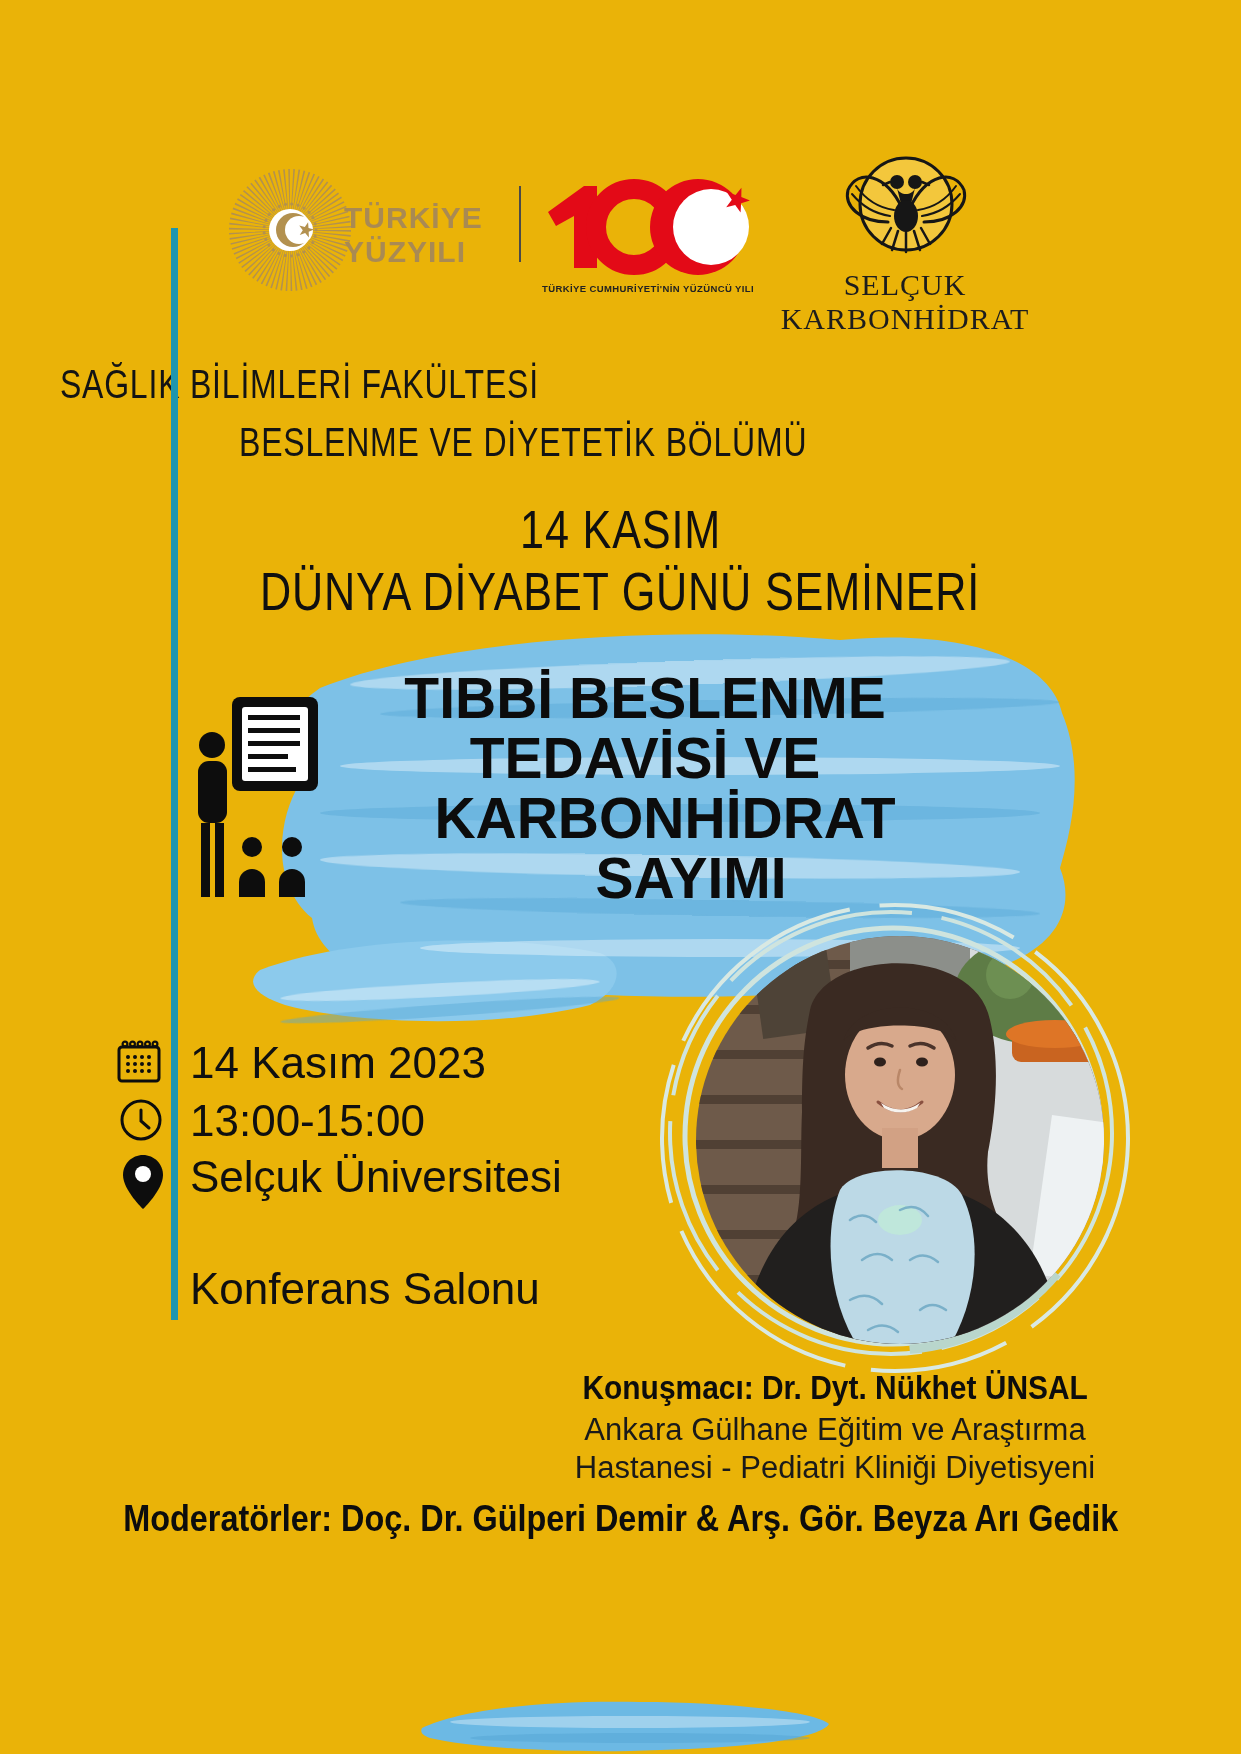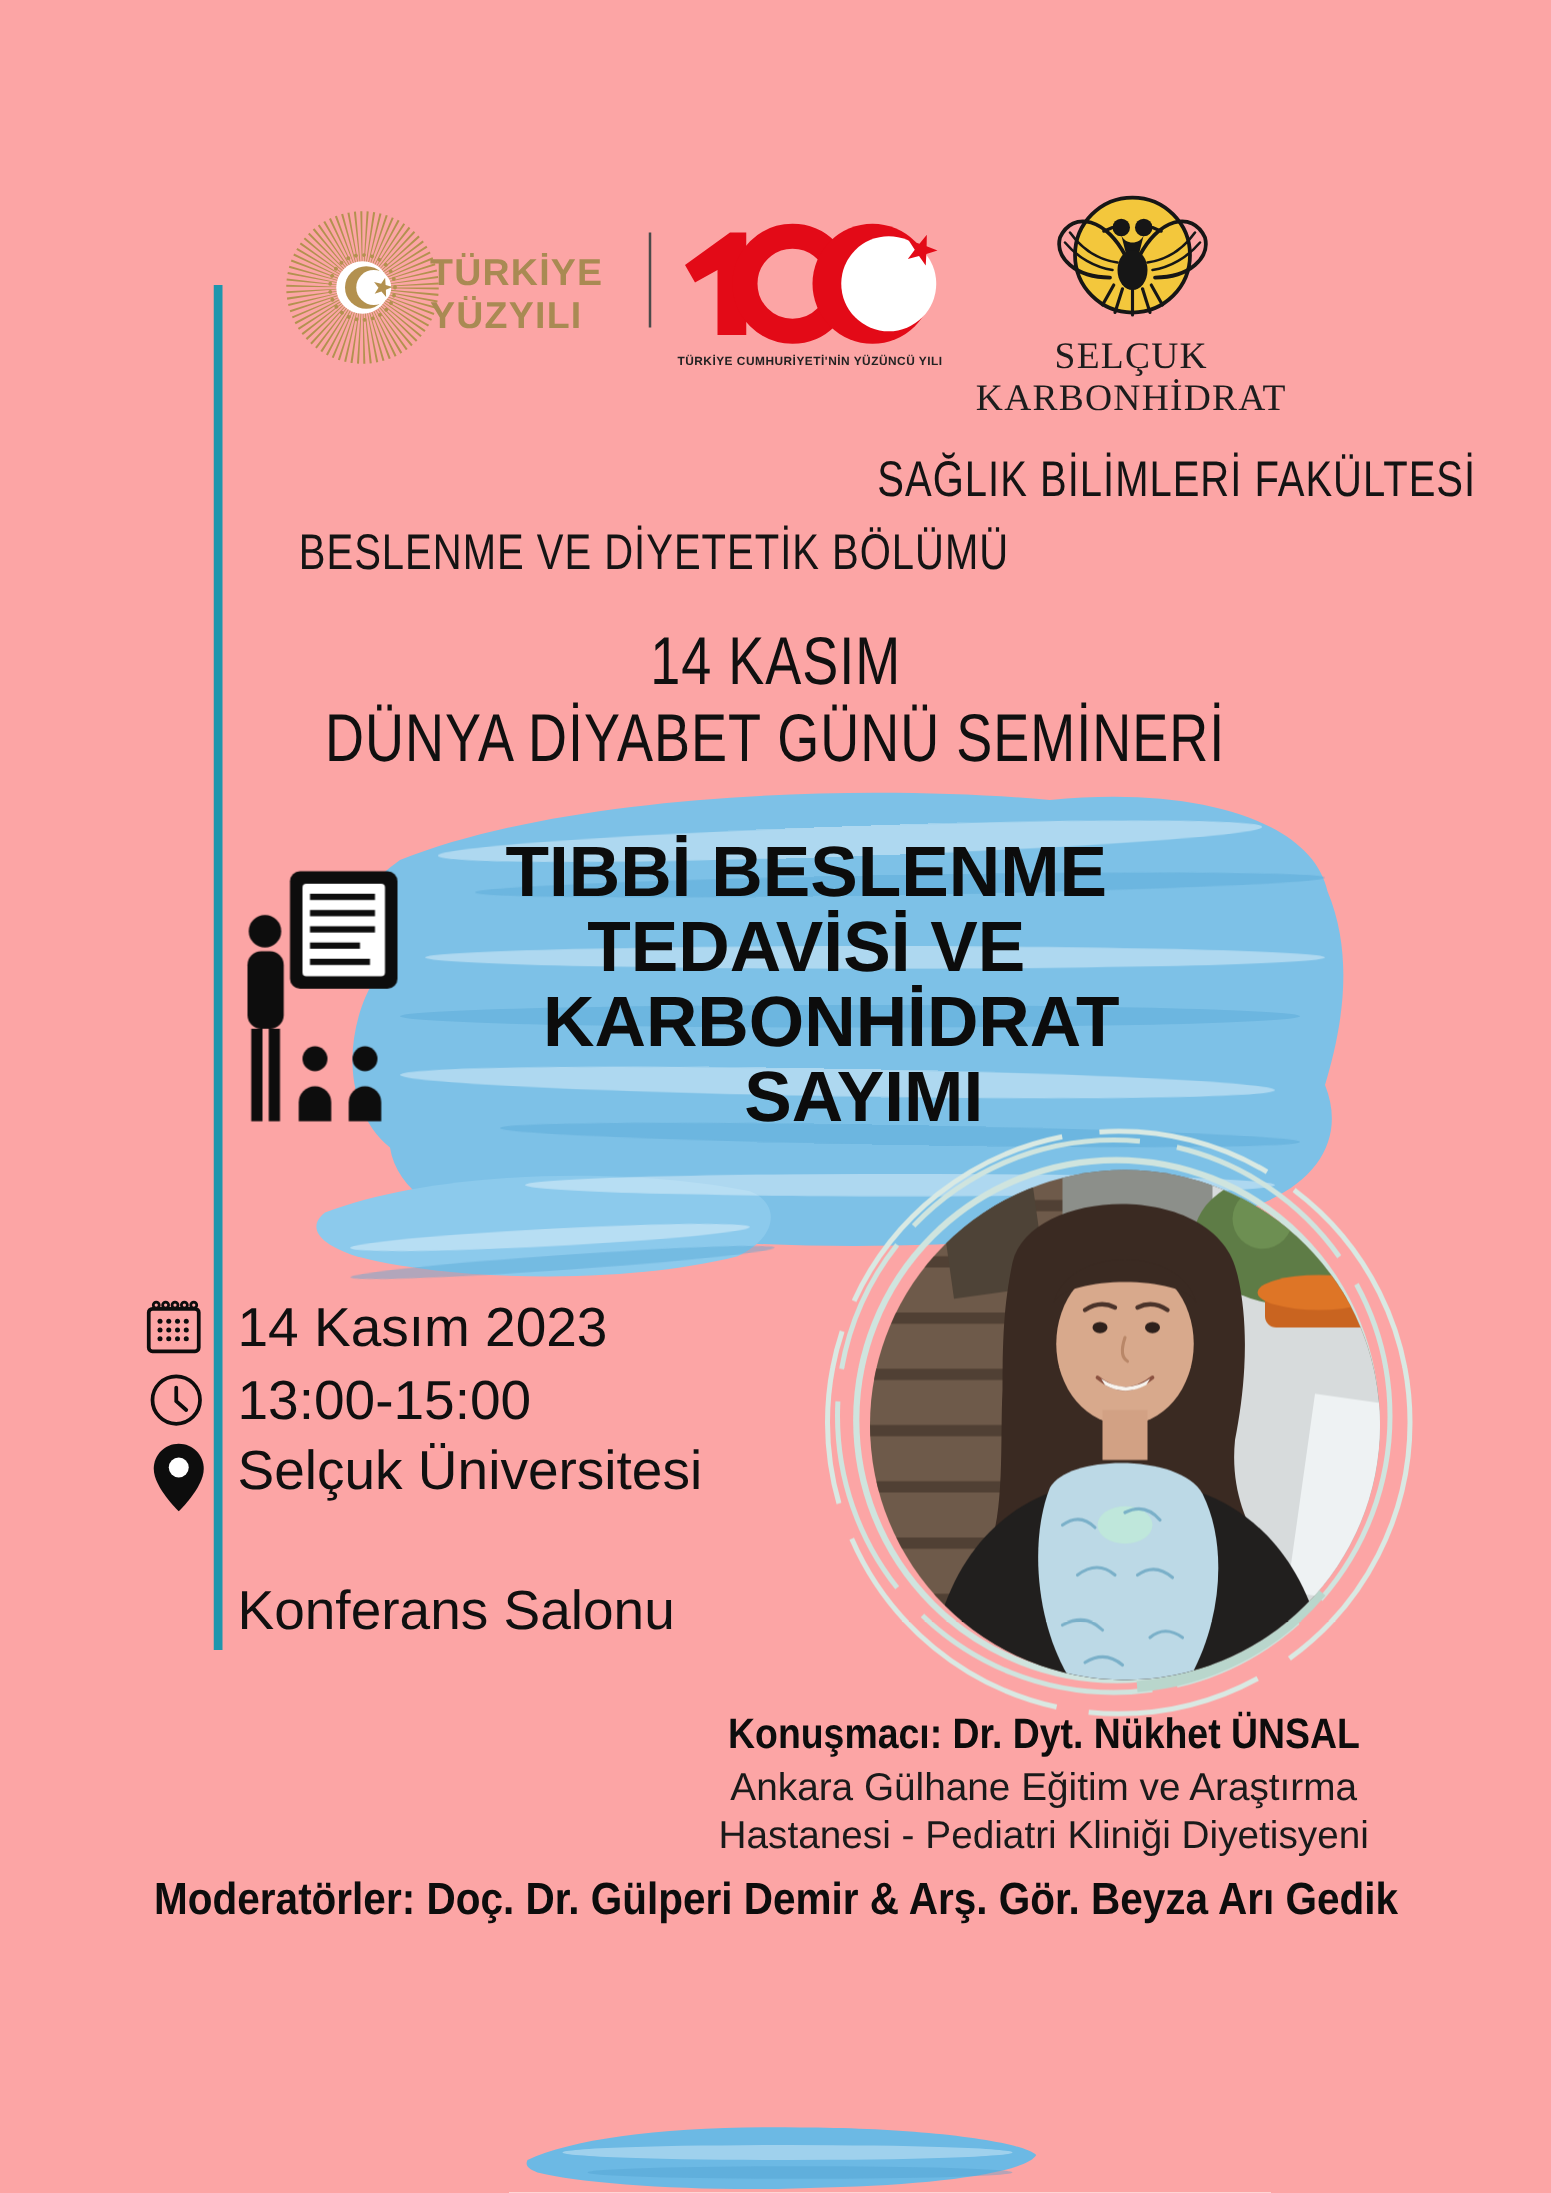--- a/index.html
+++ b/index.html
@@ -1,32 +1,32 @@
 <!DOCTYPE html>
 <html><head>
 <meta charset="utf-8">
 <style>
   html,body{margin:0;padding:0;background:#ffffff;}
-  .poster{position:relative;width:1241px;height:1754px;background:#fca5a5;overflow:hidden;
+  .poster{position:relative;width:1241px;height:1754px;background:#eab308;overflow:hidden;
           font-family:"Liberation Sans",sans-serif;color:#111;}
   .abs{position:absolute;}
 
   
   .logo-ty{left:222px;top:158px;width:272px;height:146px;}
   .logo-ty text{font-family:"Liberation Sans",sans-serif;font-weight:bold;fill:#a98a53;letter-spacing:1px;}
   .logo-divider{left:519px;top:186px;width:2px;height:76px;background:#4a4a4a;}
   .logo-100{left:540px;top:168px;width:215px;height:132px;}
   .logo-100 text{font-family:"Liberation Sans",sans-serif;font-weight:bold;fill:#222;letter-spacing:.4px;}
   .logo-selcuk{left:836px;top:146px;width:140px;height:122px;}
   .selcuk-name{left:760px;top:268px;width:290px;text-align:center;
                font-family:"Liberation Serif",serif;color:#1d1d1d;}
   .selcuk-name .ln{font-size:30px;line-height:34px;letter-spacing:1px;}
 
   
-  .faculty1{left:0;top:362px;width:1241px;text-align:right;font-size:40px;color:#141414;}
+  .faculty1{left:0;top:362px;width:1241px;text-align:left;font-size:40px;color:#141414;}
   .faculty2{left:0;top:420px;width:1047px;text-align:center;font-size:40px;color:#141414;}
   .squeeze{display:inline-block;transform:scaleX(.8);transform-origin:center;letter-spacing:1px;white-space:nowrap;}
   .kicker1{left:0;top:498px;width:1241px;text-align:center;font-size:54px;color:#101010;}
   .kicker2{left:0;top:560px;width:1241px;text-align:center;font-size:54px;color:#101010;}
 
   
   .brush{left:200px;top:618px;width:900px;height:445px;z-index:1;}
   .title-block{left:225px;top:668px;width:840px;text-align:center;z-index:4;
                font-weight:bold;font-size:57px;line-height:60px;color:#0c0c0c;letter-spacing:0;}
   .title-block .tl{white-space:nowrap;}

